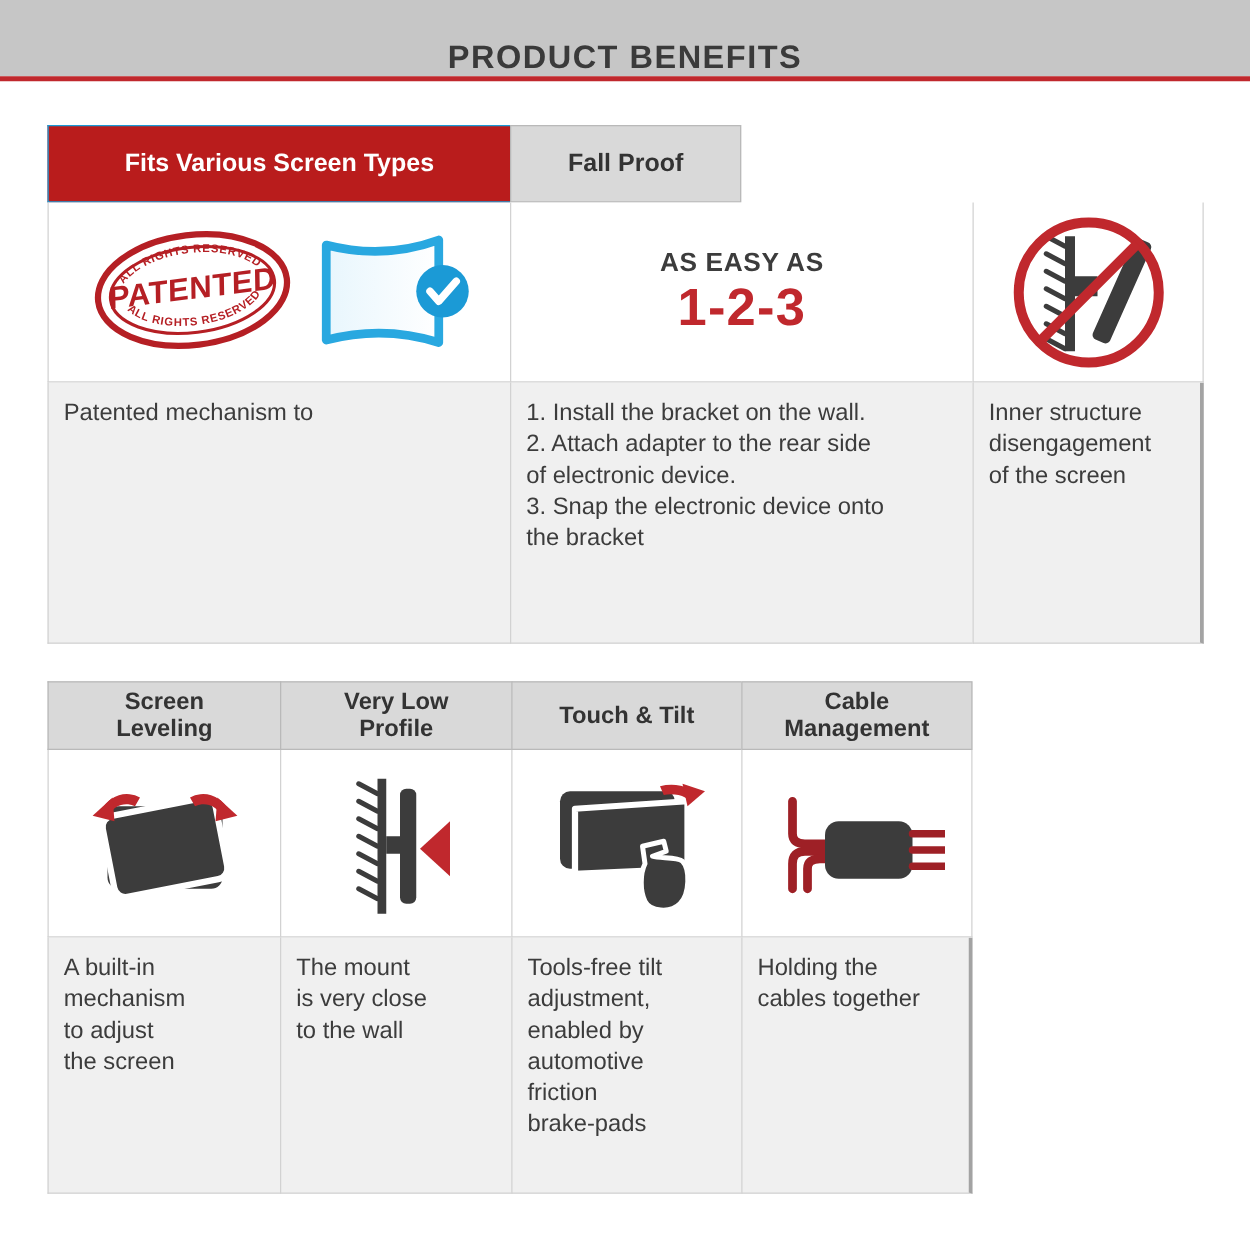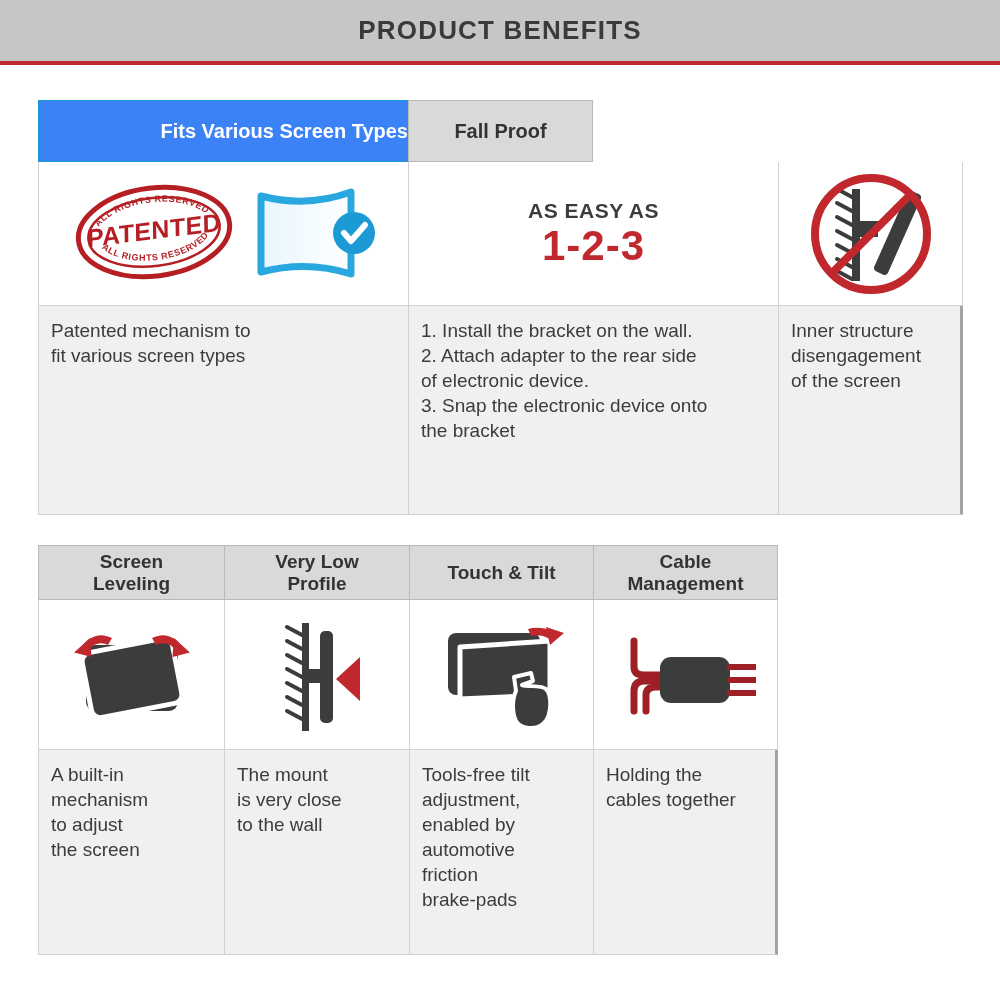--- a/index.html
+++ b/index.html
@@ -7,21 +7,21 @@
     width:1000px;height:1000px;
     background:#ffffff;
     font-family:"Liberation Sans","DejaVu Sans",sans-serif;
     position:relative;overflow:hidden;
   }
 
   
   .page-header{
     position:absolute;left:0;top:0;width:1000px;height:61px;
     background:#c6c6c6;
-    display:flex;align-items:center;justify-content:center;
+    display:flex;align-items:flex-end;justify-content:center;
   }
   .page-header .title{
     font-size:26px;font-weight:bold;letter-spacing:1.2px;
     color:#3a3a3a;
   }
   .header-rule{
     position:absolute;left:0;top:61px;width:1000px;height:4px;
     background:#c0282d;
   }
 
@@ -37,21 +37,21 @@
 
   .hcell{
     box-sizing:border-box;
     display:flex;align-items:center;justify-content:center;text-align:center;
     background:#d9d9d9;color:#333333;
     font-weight:bold;
     border:1px solid #b9b9b9;
     border-right:none;
   }
   .hcell:last-child{border-right:1px solid #b9b9b9;}
-  .hcell.accent{background:#3b82f6;color:#ffffff;border-color:#1b9ad6;justify-content:flex-end;}
+  .hcell.accent{background:#b91c1c;color:#ffffff;border-color:#1b9ad6;}
 
   .icell{
     box-sizing:border-box;
     background:#ffffff;
     border:1px solid #d2d2d2;border-top:none;border-right:none;
     display:flex;align-items:center;justify-content:center;
     position:relative;
   }
   .icell:last-child{border-right:1px solid #d2d2d2;}
 
@@ -185,21 +185,20 @@
           <circle cx="65" cy="65" r="56" fill="none" stroke="#c0282d" stroke-width="8"></circle>
           <line x1="26" y1="104" x2="104" y2="26" stroke="#c0282d" stroke-width="8" stroke-linecap="butt"></line>
         </svg>
       </div>
     </div>
   </div>
 
   <div class="trow trow-text">
     <div class="tcell c1">
       <span class="txtline">Patented mechanism to</span>
-      <span class="txtline">fit various screen types</span>
     </div>
     <div class="tcell c2">
       <span class="txtline">1. Install the bracket on the wall.</span>
       <span class="txtline">2. Attach adapter to the rear side</span>
       <span class="txtline">of electronic device.</span>
       <span class="txtline">3. Snap the electronic device onto</span>
       <span class="txtline">the bracket</span>
     </div>
     <div class="tcell c3">
       <span class="txtline">Inner structure</span>

